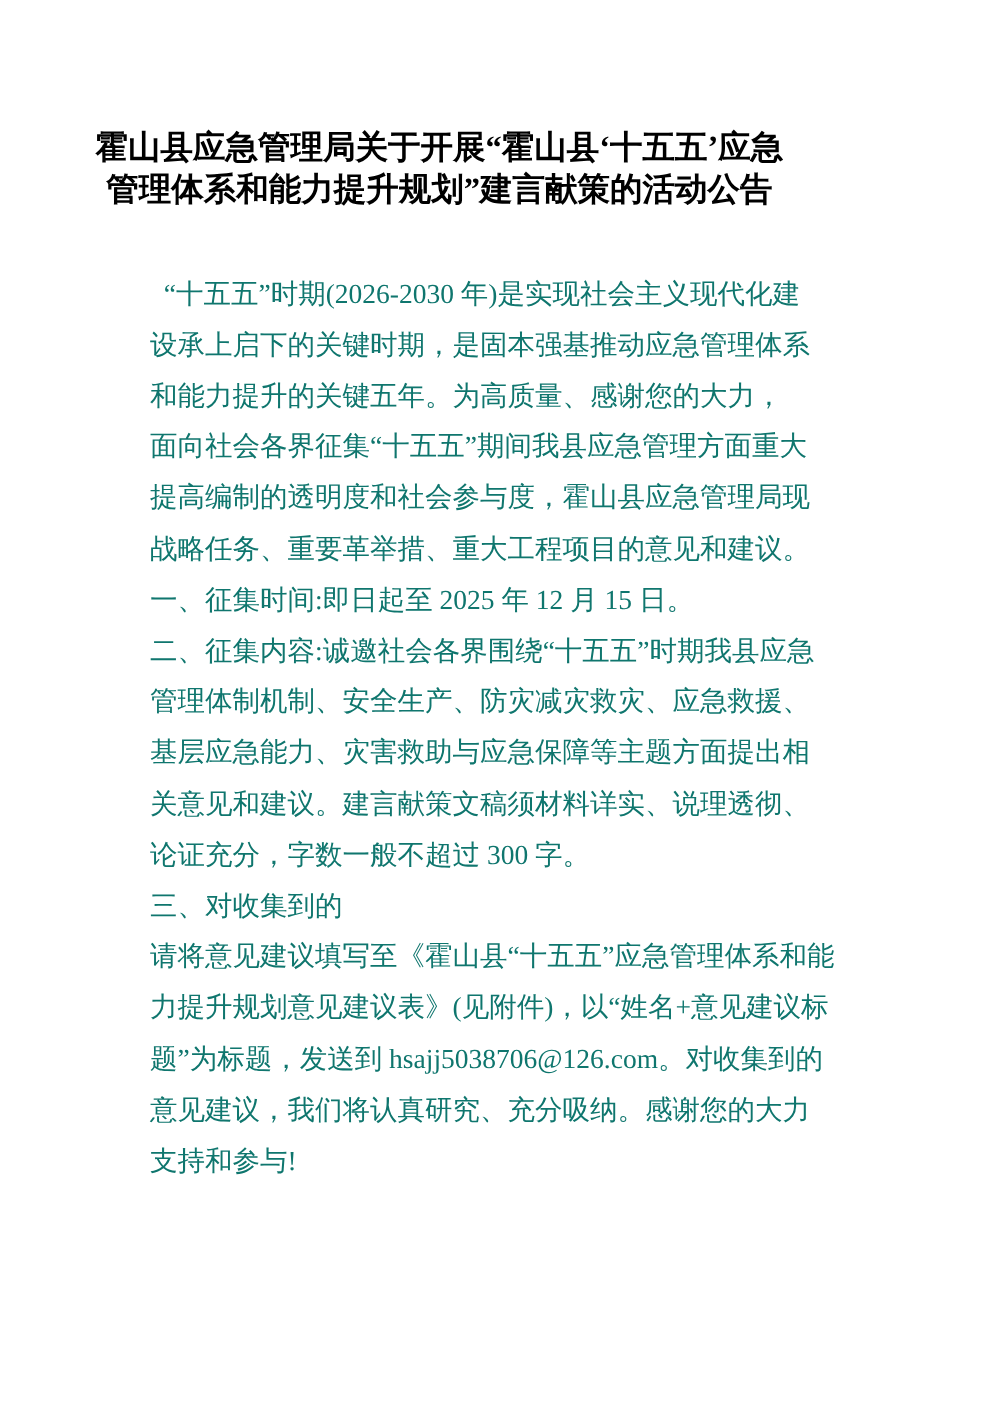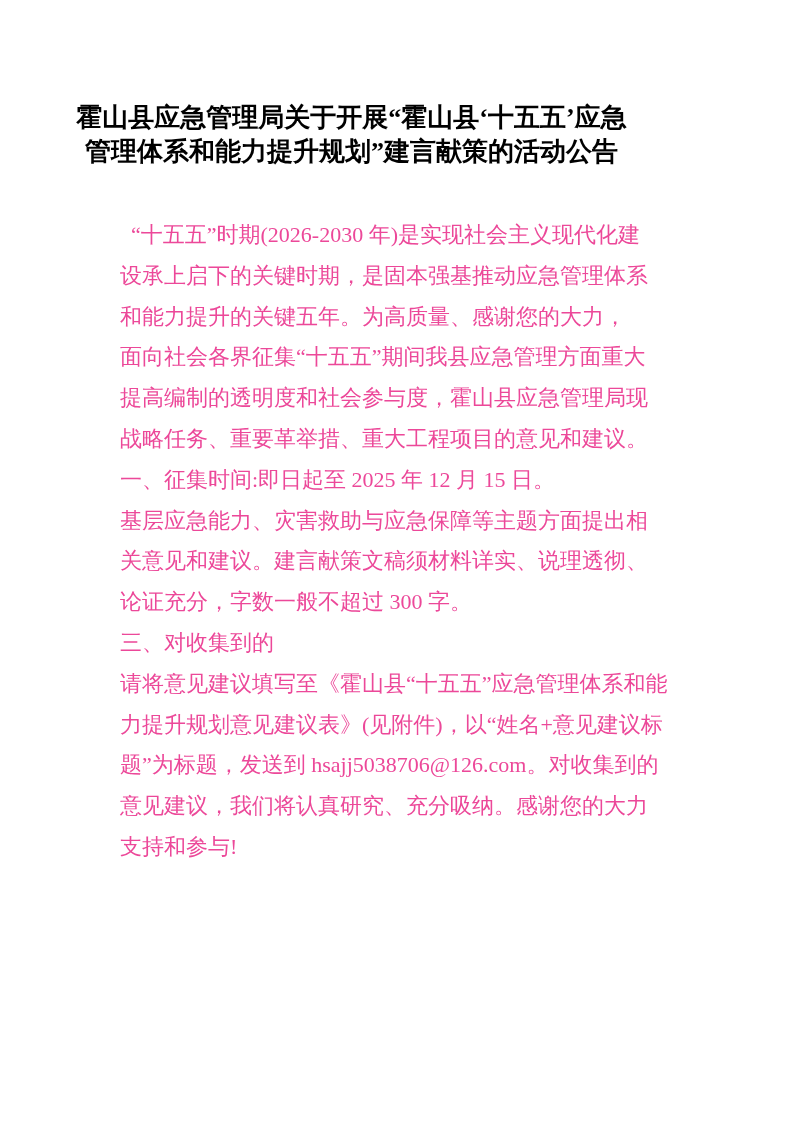--- a/index.html
+++ b/index.html
@@ -26,21 +26,21 @@
     color: #000000;
   }
   .doc-title .title-line {
     white-space: nowrap;
   }
   .doc-body {
     margin: 46px 0 0 120px;
     width: 554px;
     font-size: 22px;
     line-height: 40.8px;
-    color: #ec4899;
+    color: #0f766e;
   }
   .doc-body .line {
     white-space: nowrap;
   }
   .doc-body .line.indent-first {
     padding-left: 11px;
   }
 </style>
 </head>
 <body>
@@ -53,20 +53,22 @@
   </h1>
 
   <div class="doc-body">
     <div class="line indent-first">“十五五”时期(2026-2030 年)是实现社会主义现代化建</div>
     <div class="line">设承上启下的关键时期，是固本强基推动应急管理体系</div>
     <div class="line">和能力提升的关键五年。为高质量、感谢您的大力，</div>
     <div class="line">面向社会各界征集“十五五”期间我县应急管理方面重大</div>
     <div class="line">提高编制的透明度和社会参与度，霍山县应急管理局现</div>
     <div class="line">战略任务、重要革举措、重大工程项目的意见和建议。</div>
     <div class="line">一、征集时间:即日起至 2025 年 12 月 15 日。</div>
+    <div class="line">二、征集内容:诚邀社会各界围绕“十五五”时期我县应急</div>
+    <div class="line">管理体制机制、安全生产、防灾减灾救灾、应急救援、</div>
     <div class="line">基层应急能力、灾害救助与应急保障等主题方面提出相</div>
     <div class="line">关意见和建议。建言献策文稿须材料详实、说理透彻、</div>
     <div class="line">论证充分，字数一般不超过 300 字。</div>
     <div class="line">三、对收集到的</div>
     <div class="line">请将意见建议填写至《霍山县“十五五”应急管理体系和能</div>
     <div class="line">力提升规划意见建议表》(见附件)，以“姓名+意见建议标</div>
     <div class="line">题”为标题，发送到 hsajj5038706@126.com。对收集到的</div>
     <div class="line">意见建议，我们将认真研究、充分吸纳。感谢您的大力</div>
     <div class="line">支持和参与!</div>
   </div>

